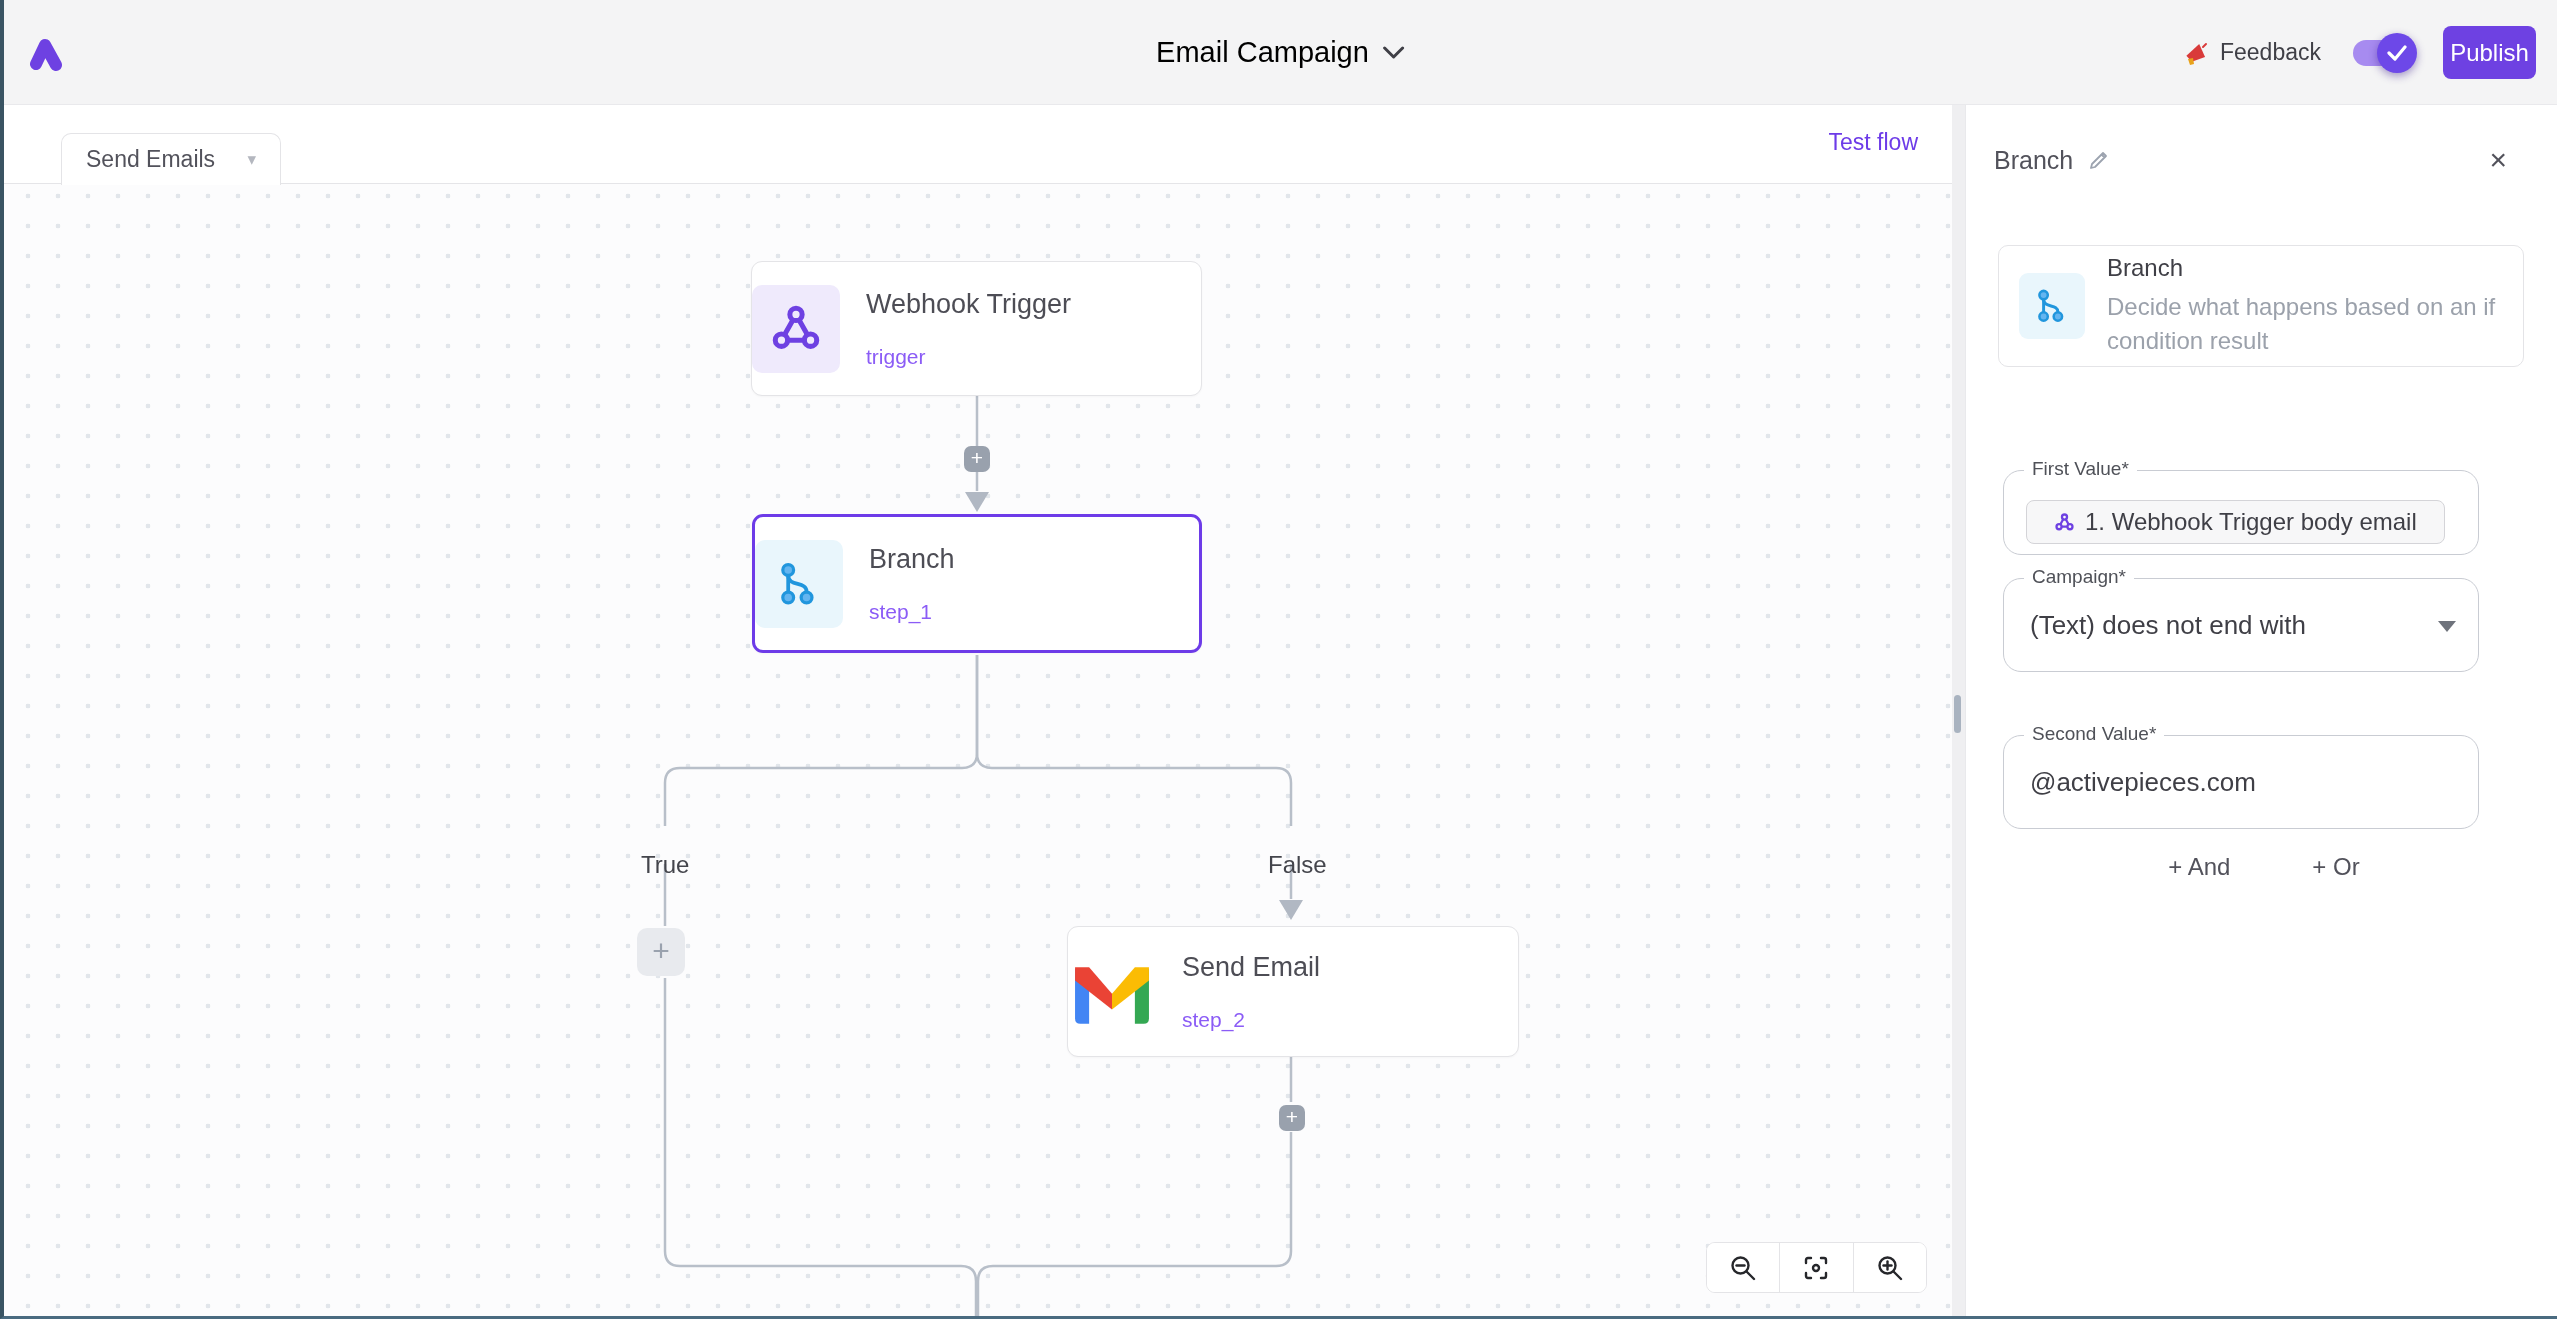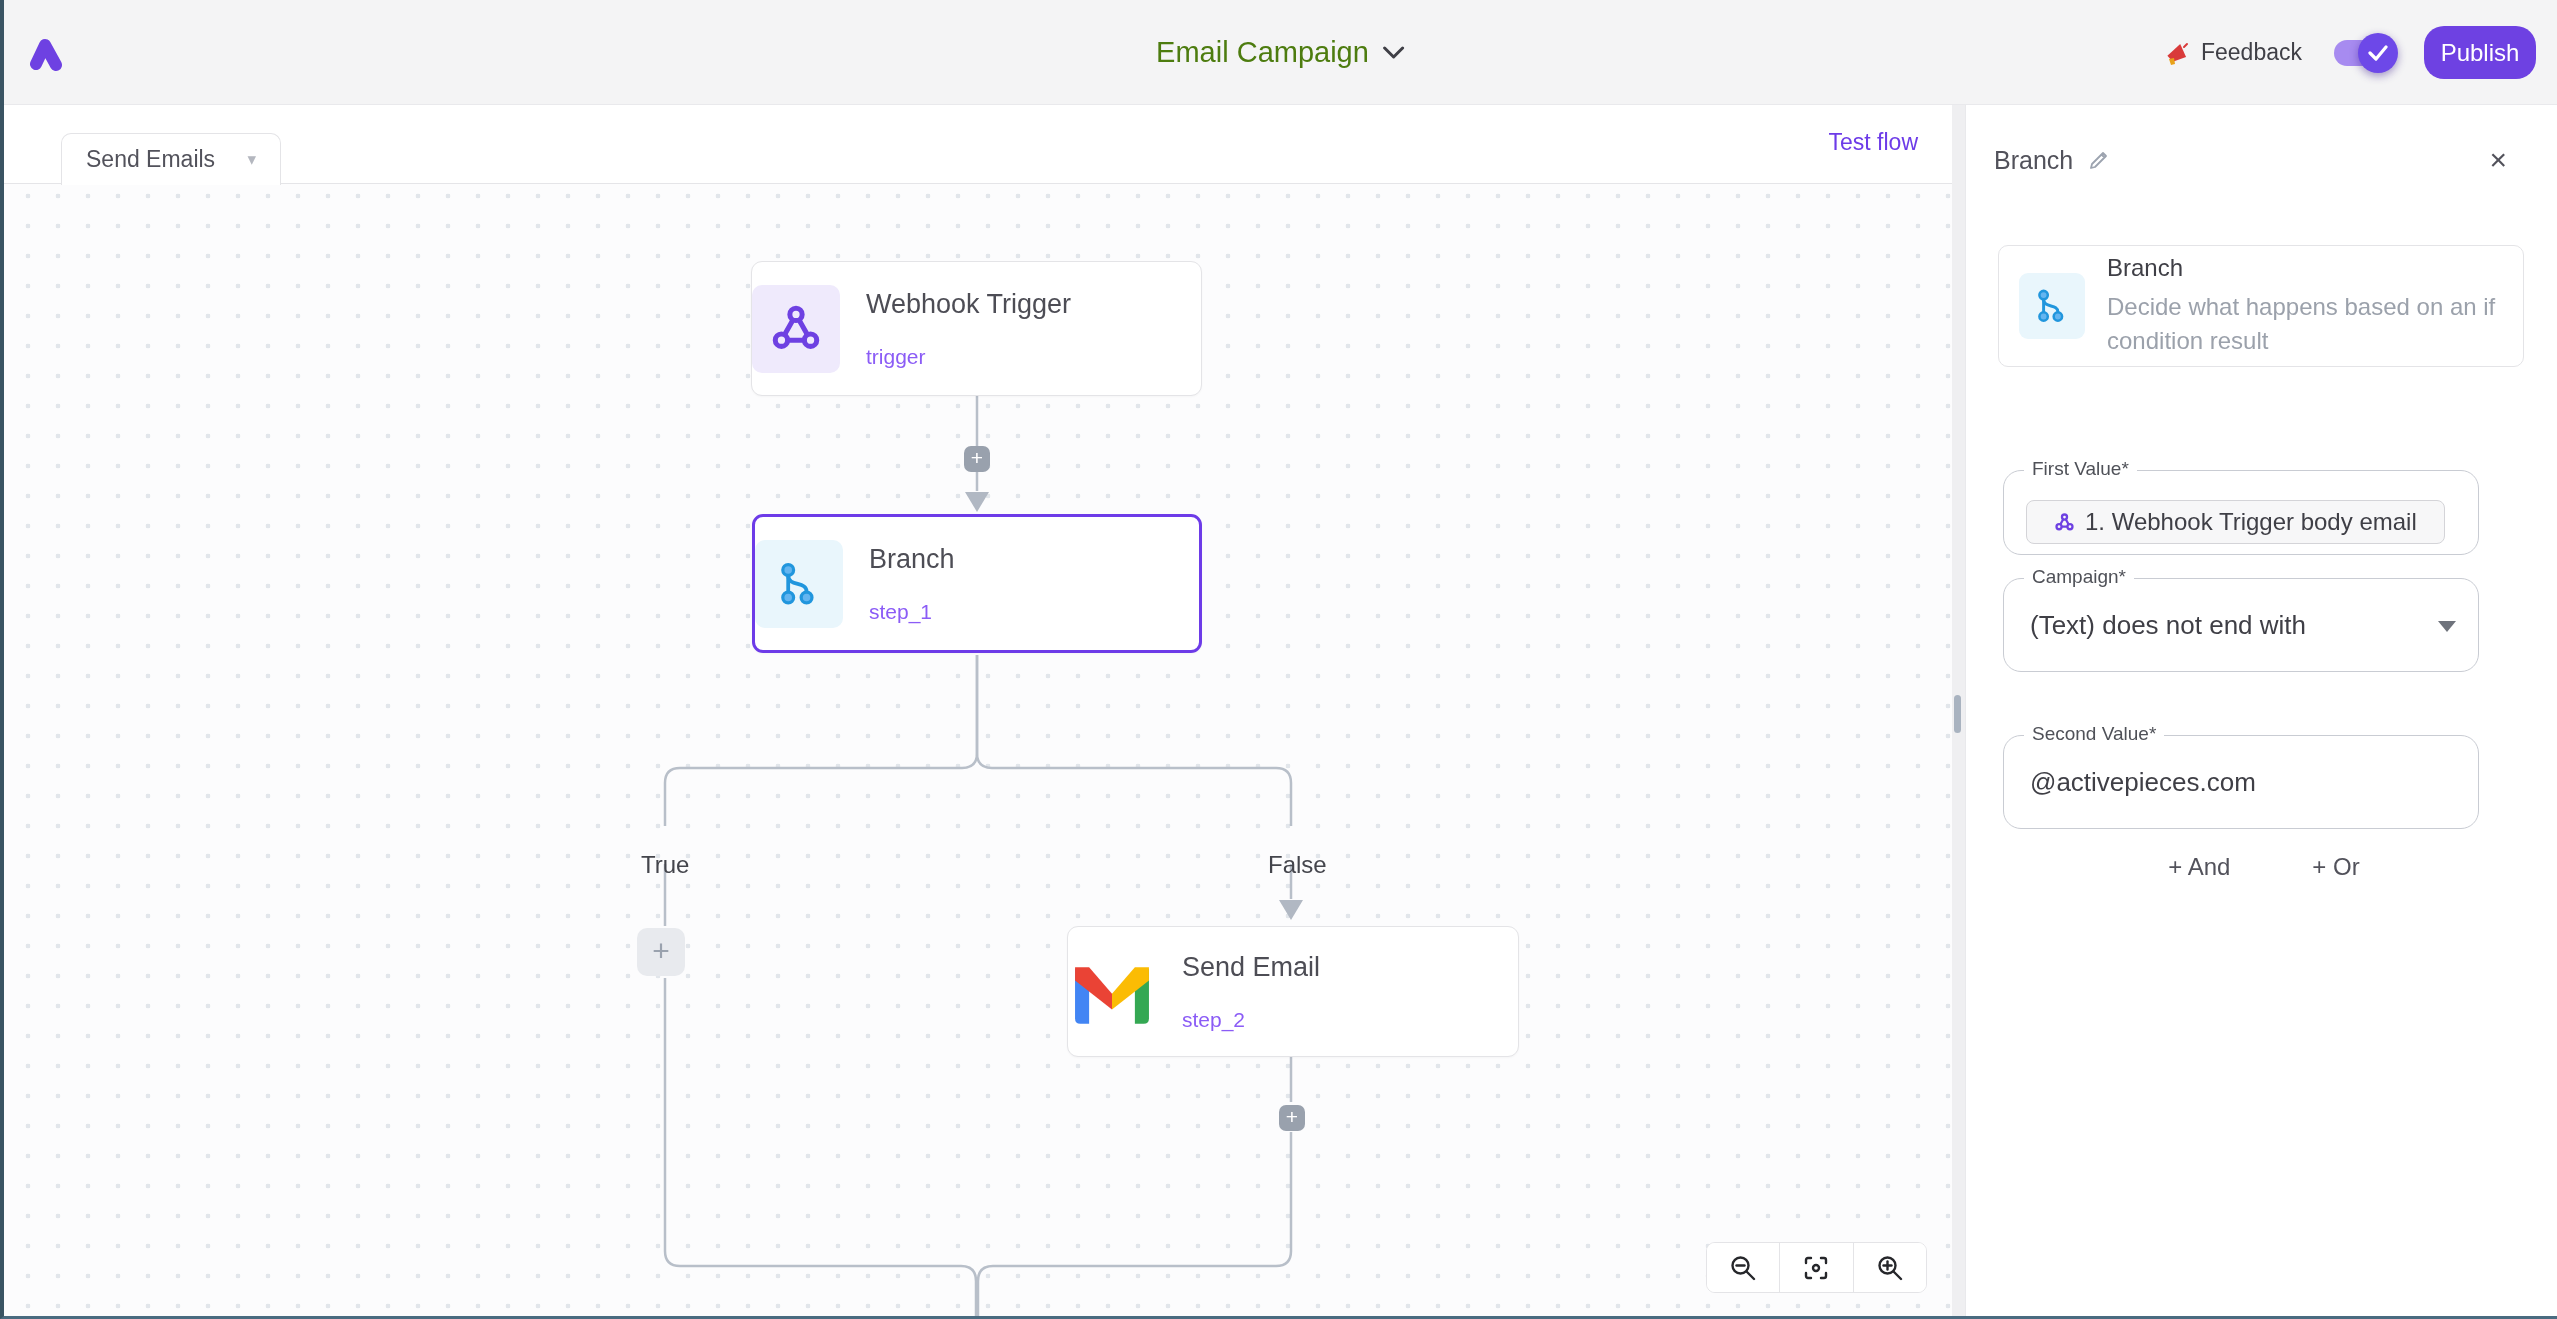--- a/index.html
+++ b/index.html
@@ -5,27 +5,27 @@
   html,body{margin:0;padding:0;background:#dfe3e6;}
   *{box-sizing:border-box;}
   .root{
     position:relative;width:2557px;height:1319px;overflow:hidden;
     font-family:"Liberation Sans",sans-serif;background:#ffffff;
     border-left:4px solid #3a5463;border-bottom:3px solid #4a6b80;
   }
   
   .header{position:absolute;left:0;top:0;width:100%;height:105px;background:#f4f4f5;border-bottom:1px solid #e9e9ec;}
   .logo{position:absolute;left:23px;top:37px;width:36px;height:36px;cursor:pointer;}
-  .app-title{position:absolute;left:50%;top:0;height:105px;transform:translateX(-50%);display:flex;align-items:center;gap:14px;color:#4d7c0f;font-size:29px;cursor:pointer;white-space:nowrap;}
+  .app-title{position:absolute;left:50%;top:0;height:105px;transform:translateX(-50%);display:flex;align-items:center;gap:14px;color:#000000;font-size:29px;cursor:pointer;white-space:nowrap;}
   .header-right{position:absolute;right:21px;top:0;height:105px;display:flex;align-items:center;}
   .feedback{display:flex;align-items:center;gap:11px;color:#3f3f46;font-size:23px;font-weight:500;cursor:pointer;}
   .toggle{position:relative;width:60px;height:26px;margin-left:32px;margin-right:30px;cursor:pointer;}
   .toggle-track{position:absolute;left:0;top:0;width:56px;height:26px;border-radius:13px;background:#a78bf0;}
   .toggle-thumb{position:absolute;right:-4px;top:-7px;width:40px;height:40px;border-radius:50%;background:#6d48e8;box-shadow:0 3px 8px rgba(60,30,140,.45);display:flex;align-items:center;justify-content:center;}
-  .publish-btn{width:112px;height:53px;border:none;border-radius:20px;background:#6e41e2;color:#fff;font-size:24px;font-family:inherit;cursor:pointer;}
+  .publish-btn{width:93px;height:53px;border:none;border-radius:8px;background:#6e41e2;color:#fff;font-size:24px;font-family:inherit;cursor:pointer;}
   
   .canvas{
     position:absolute;left:0;top:105px;width:1948px;height:1214px;overflow:hidden;
     background-color:#fcfcfd;
     background-image:radial-gradient(circle,#e2e6eb 2.3px,transparent 2.6px);
     background-size:30px 30px;background-position:9px 16px;
   }
   .flow-strip{position:absolute;left:0;top:0;width:100%;height:79px;background:#ffffff;border-bottom:1px solid #e5e5e8;z-index:5;}
   .add-flow{position:absolute;left:14px;top:12px;width:52px;height:52px;display:flex;align-items:center;justify-content:center;font-size:36px;font-weight:300;color:#5b5b63;cursor:pointer;}
   .flow-tab{position:absolute;left:57px;top:28px;width:220px;height:52px;background:#fff;border:1px solid #e4e4e7;border-bottom:none;border-radius:10px 10px 0 0;display:flex;align-items:center;justify-content:space-between;padding:11px 24px;cursor:pointer;z-index:6;}

